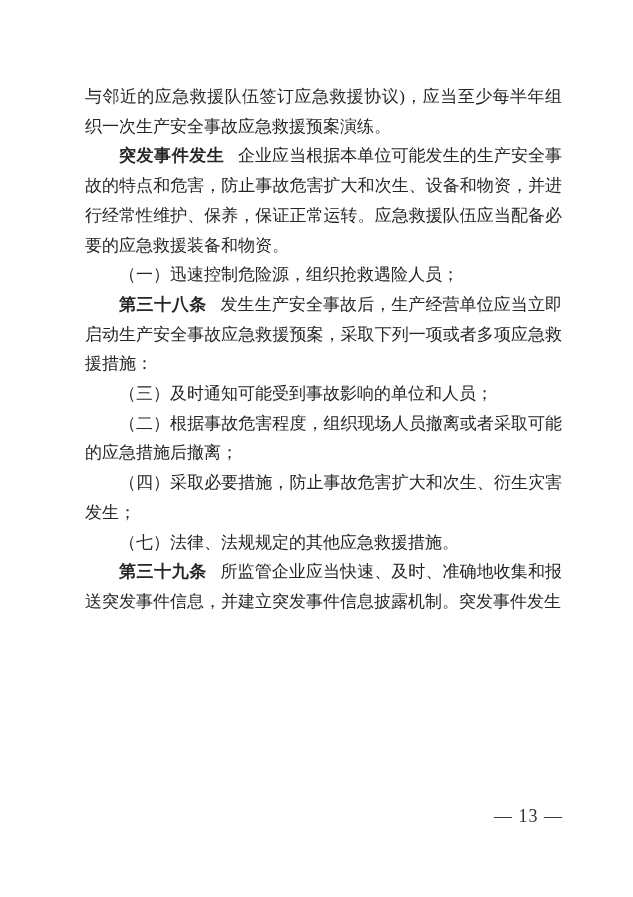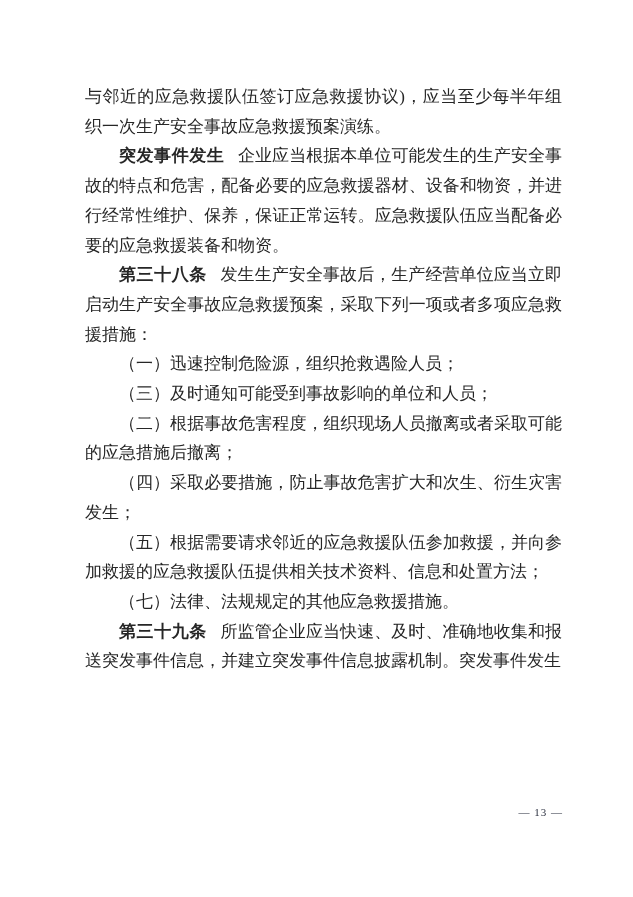--- a/index.html
+++ b/index.html
@@ -41,35 +41,34 @@
     font-family: "Liberation Sans", "DejaVu Sans", sans-serif;
     font-weight: bold;
     margin-right: 0.8em;
     letter-spacing: 0.5px;
   }
   .footer {
     position: absolute;
     top: 806px;
     right: 70px;
     color: #2c3140;
-    font-size: 11px;
+    font-size: 18px;
     letter-spacing: 1px;
     font-family: "Liberation Serif", "DejaVu Serif", serif;
   }
 </style>
 </head>
 <body>
 
 <div class="page" style="background: rgb(255, 255, 255);">
   <div class="text-block" id="text-block" style="color: rgb(38, 38, 38);">
       <p class="para no-indent"><span>与邻近的应急救援队伍签订应急救援协议)，应当至少每半年组织一次生产安全事故应急救援预案演练。</span></p>
-      <p class="para"><span class="article-label">突发事件发生</span><span>企业应当根据本单位可能发生的生产安全事故的特点和危害，配备必要的应急救援器材、设备和物资，并进行经常性维护、保养，保证正常运转。应急救援队伍应当配备必要的应急救援装备和物资。</span></p>
+      <p class="para"><span class="article-label">突发事件发生</span><span>企业应当根据本单位可能发生的生产安全事故的特点和危害，防止事故危害扩大和次生、设备和物资，并进行经常性维护、保养，保证正常运转。应急救援队伍应当配备必要的应急救援装备和物资。</span></p>
+      <p class="para"><span>（一）迅速控制危险源，组织抢救遇险人员；</span></p>
       <p class="para"><span class="article-label">第三十八条</span><span>发生生产安全事故后，生产经营单位应当立即启动生产安全事故应急救援预案，采取下列一项或者多项应急救援措施：</span></p>
-      <p class="para"><span>（一）迅速控制危险源，组织抢救遇险人员；</span></p>
       <p class="para"><span>（三）及时通知可能受到事故影响的单位和人员；</span></p>
       <p class="para"><span>（二）根据事故危害程度，组织现场人员撤离或者采取可能的应急措施后撤离；</span></p>
       <p class="para"><span>（四）采取必要措施，防止事故危害扩大和次生、衍生灾害发生；</span></p>
-      <p class="para"><span>（五）根据需要请求邻近的应急救援队伍参加救援，并向参加救援的应急救援队伍提供相关技术资料、信息和处置方法；</span></p>
       <p class="para"><span>（七）法律、法规规定的其他应急救援措施。</span></p>
       <p class="para"><span class="article-label">第三十九条</span><span>所监管企业应当快速、及时、准确地收集和报送突发事件信息，并建立突发事件信息披露机制。突发事件发生</span></p>
     </div>
   <div class="footer" style="color: rgb(44, 49, 64);">— 13 —</div>
 </div>
 
 </body></html>

